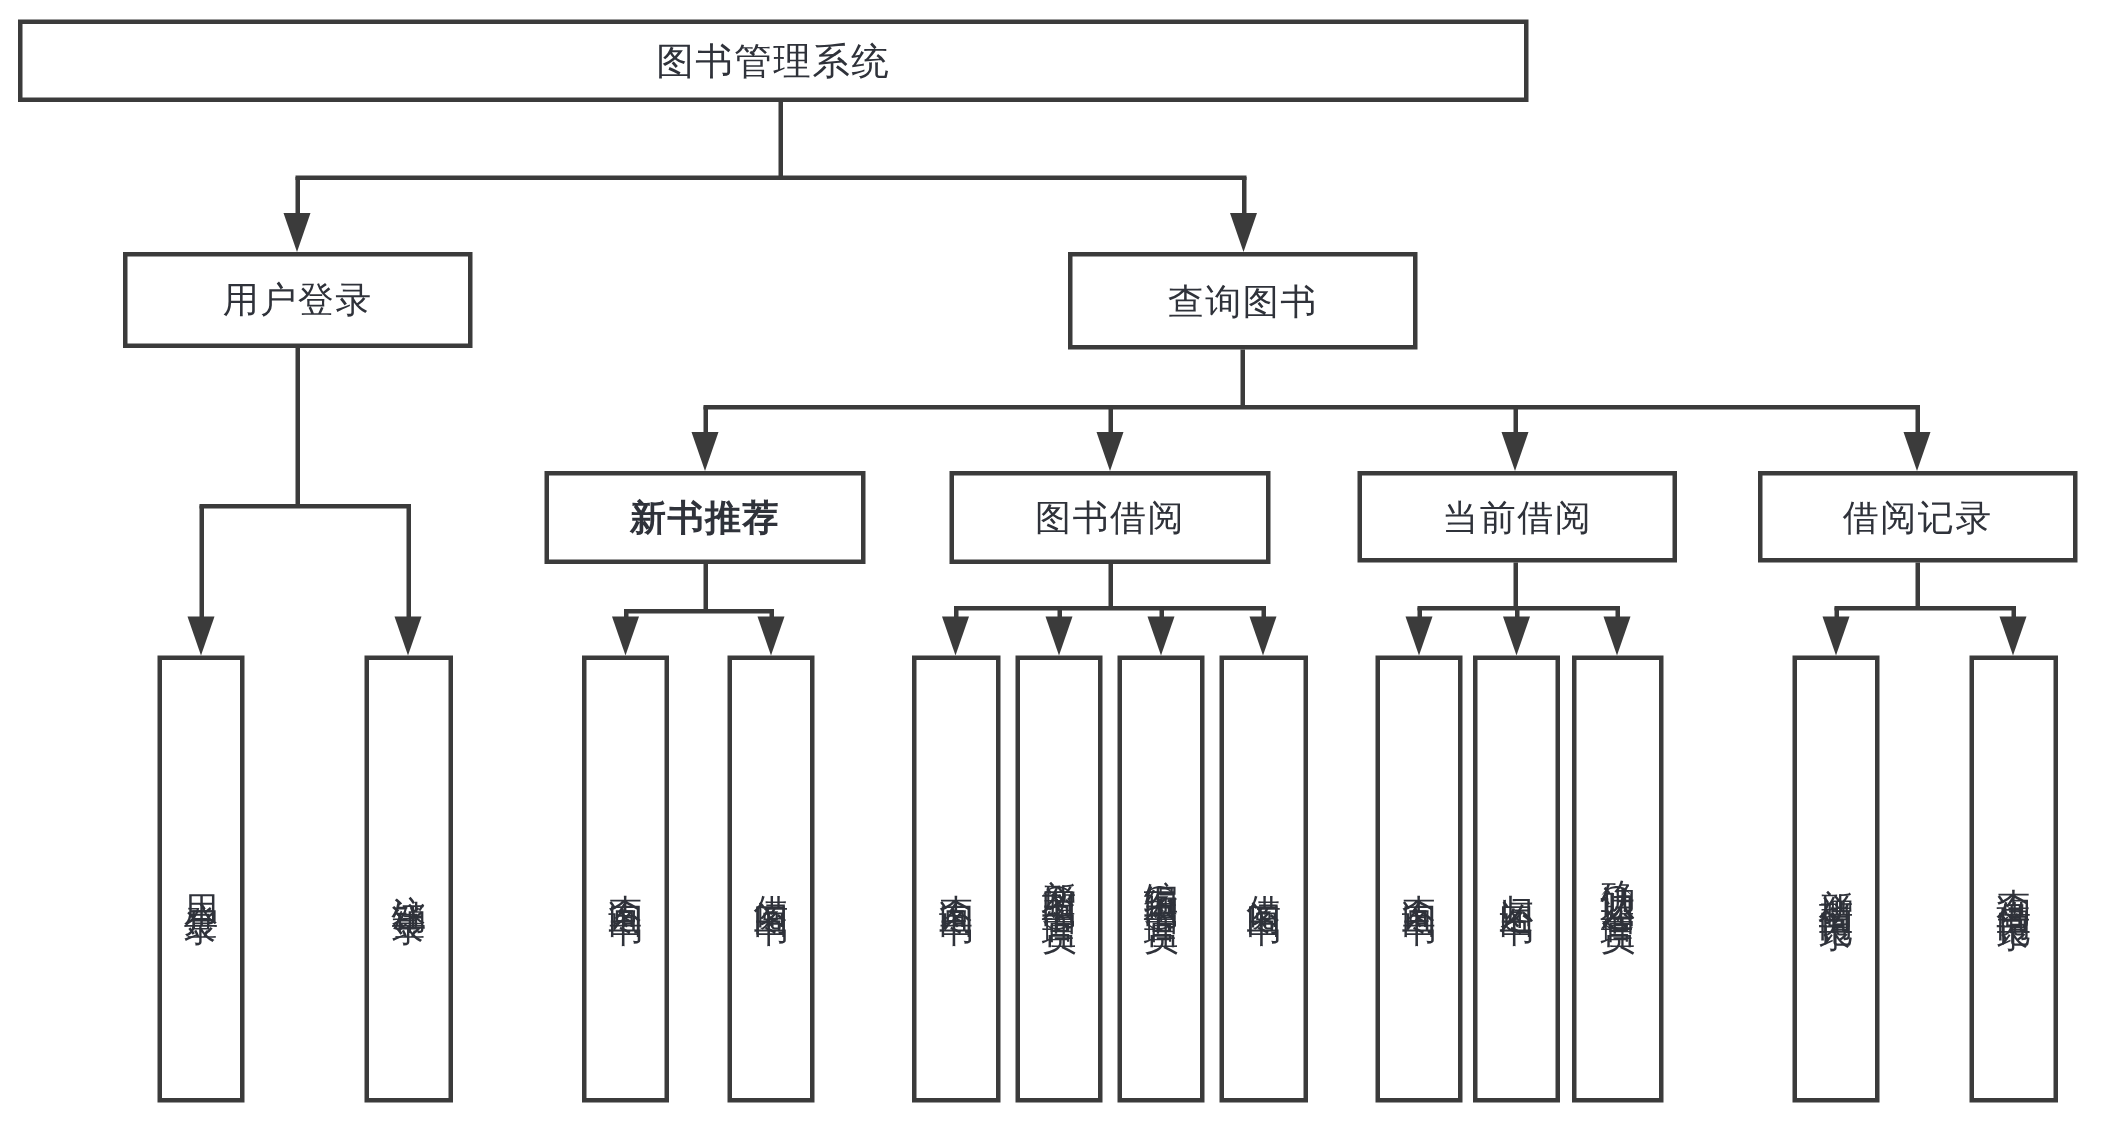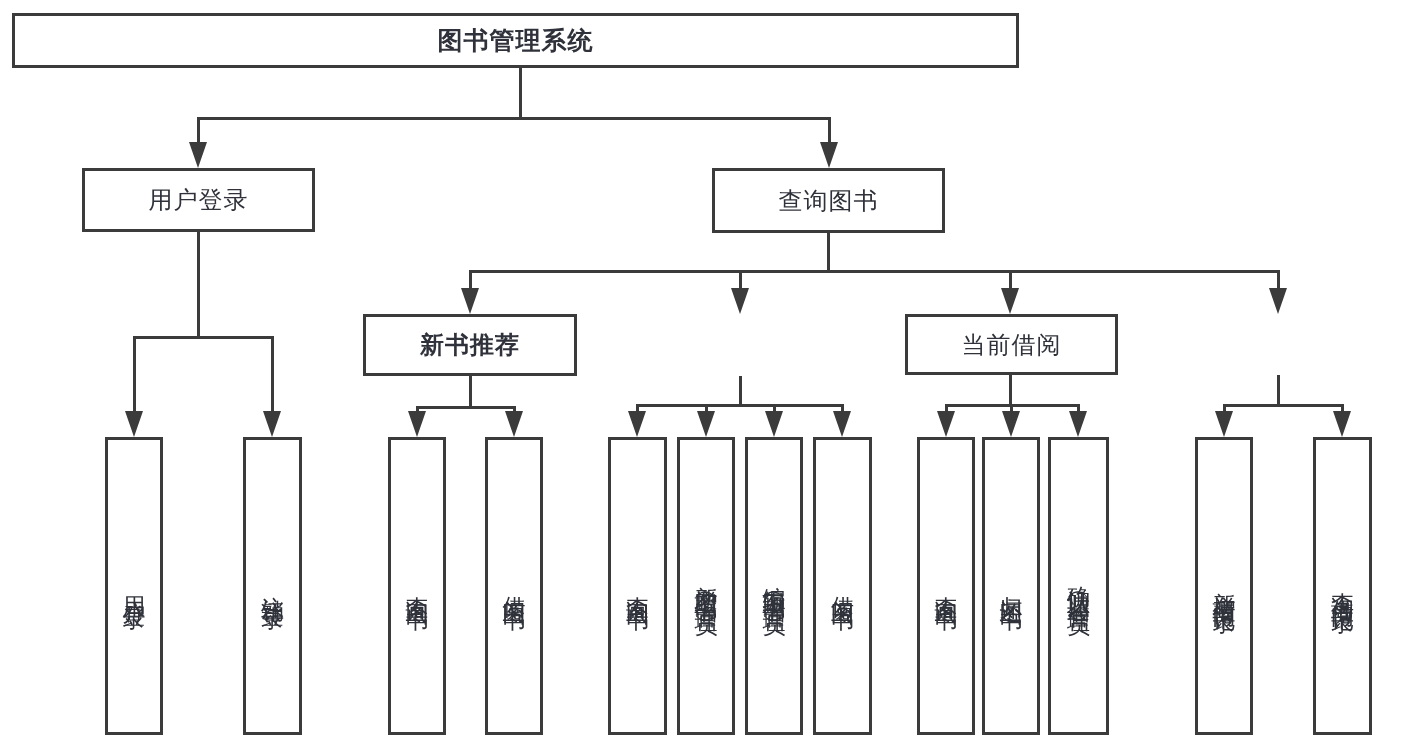--- a/index.html
+++ b/index.html
@@ -27,21 +27,20 @@
   }
   .hlabel {
     font-size: 24px;
     letter-spacing: 1px;
     white-space: nowrap;
   }
   .root-label {
     font-size: 25px;
     letter-spacing: 1px;
     white-space: nowrap;
-    font-weight: bold;
   }
   .leaf .vlabel {
     writing-mode: vertical-rl;
     text-orientation: mixed;
     font-size: 23px;
     letter-spacing: 4px;
     line-height: 1;
     max-height: 286px;
   }
   .cline {
@@ -80,22 +79,28 @@
   <div class="box" style="left:82px; top:168px; width:233px; height:64px;">
     <span class="hlabel">用户登录</span>
   </div>
   <div class="box" style="left:712px; top:168px; width:233px; height:65px;">
     <span class="hlabel">查询图书</span>
   </div>
 
   <div class="box" style="left:363px; top:314px; width:214px; height:62px;font-weight:bold;">
     <span class="hlabel">新书推荐</span>
   </div>
+  <div class="box" style="left:633px; top:314px; width:214px; height:62px;">
+    <span class="hlabel">图书借阅</span>
+  </div>
   <div class="box" style="left:905px; top:314px; width:213px; height:61px;">
     <span class="hlabel">当前借阅</span>
+  </div>
+  <div class="box" style="left:1172px; top:314px; width:213px; height:61px;">
+    <span class="hlabel">借阅记录</span>
   </div>
 
   <div class="box leaf" style="left:105px; top:437px; width:58px; height:298px;">
     <span class="vlabel">用户登录</span>
   </div>
   <div class="box leaf" style="left:243px; top:437px; width:59px; height:298px;">
     <span class="vlabel">注销登录</span>
   </div>
 
   <div class="box leaf" style="left:388px; top:437px; width:58px; height:298px;">

